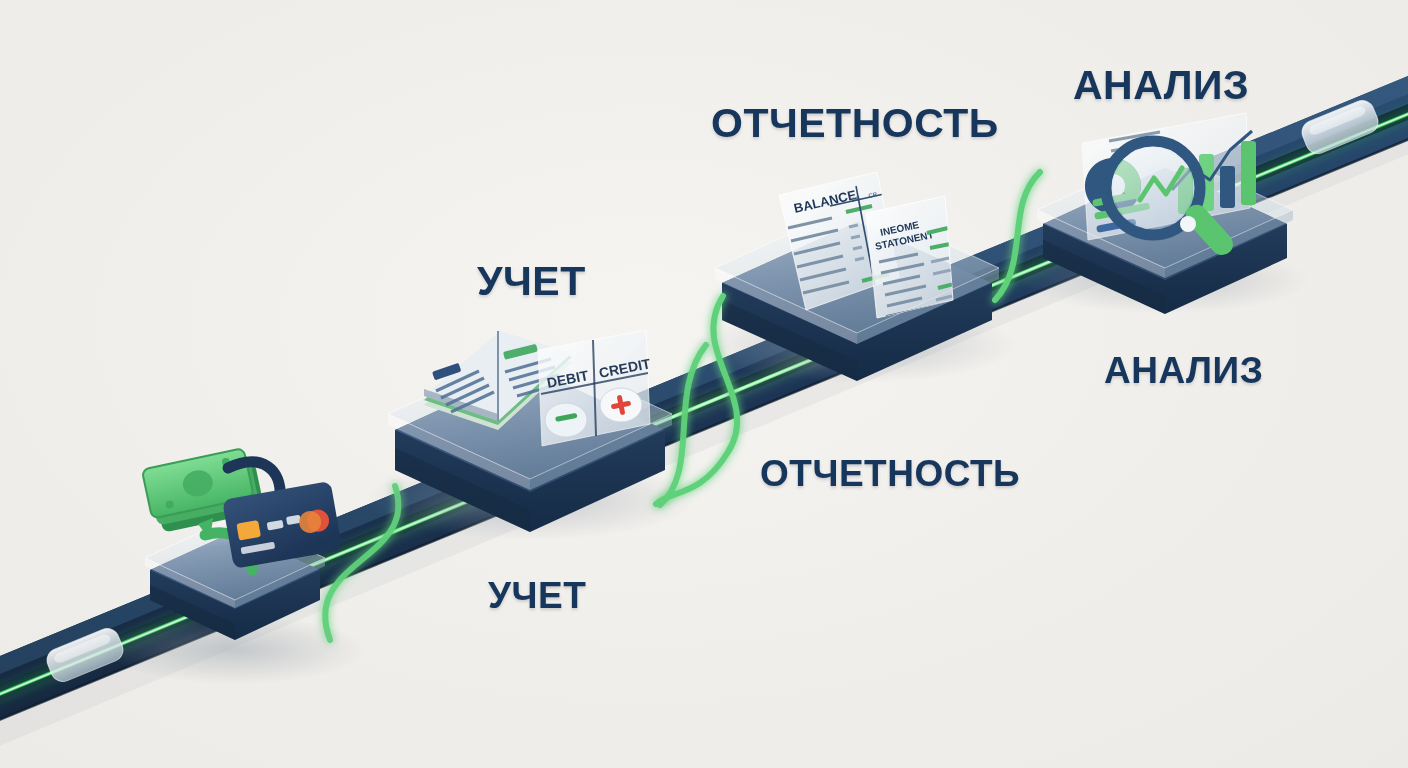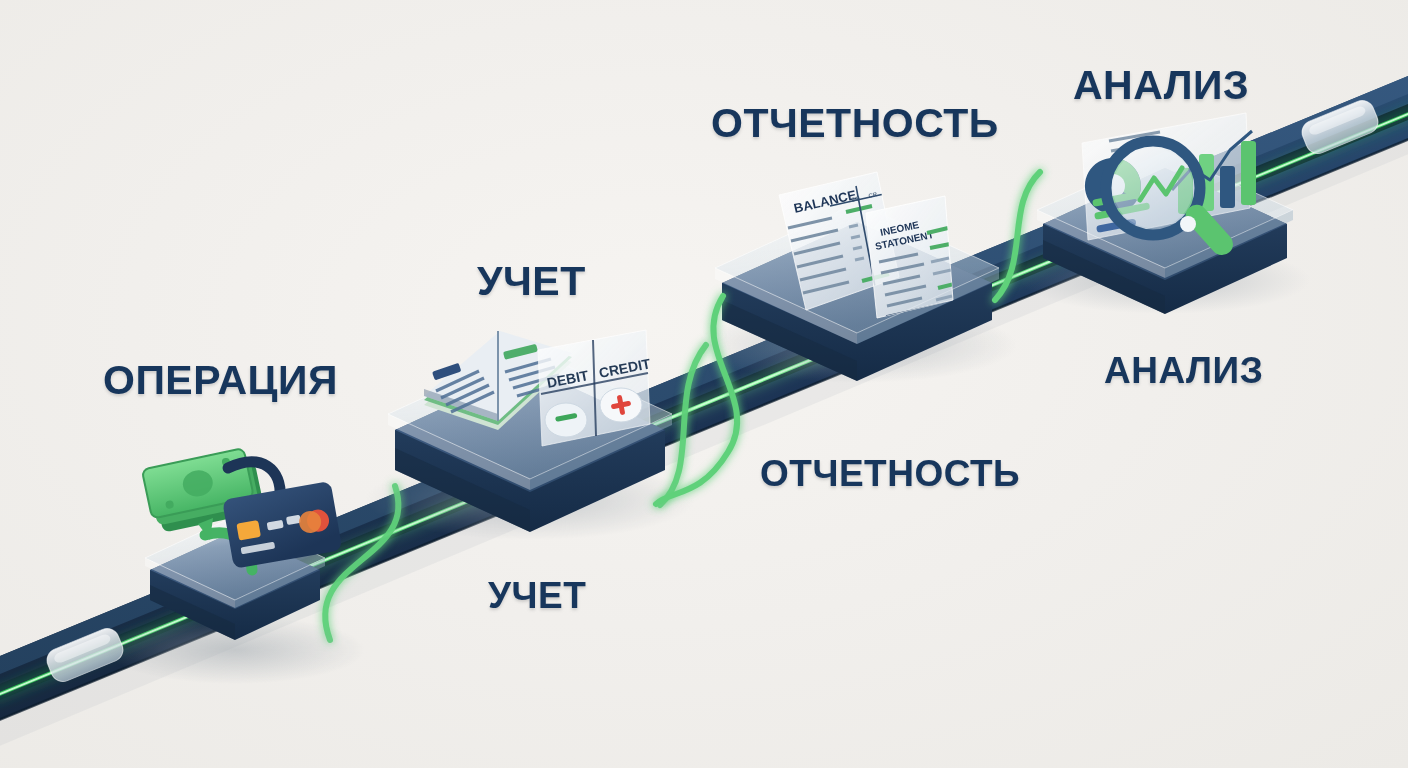--- a/index.html
+++ b/index.html
@@ -347,21 +347,20 @@
         <circle cx="1188" cy="224" r="8" fill="#f2f6f9"></circle>
       </g>
     </g>
 
     <g filter="url(#wireGlow)" fill="none" stroke="#5fd17a" stroke-linecap="round" stroke-width="6">
       <path d="M723 296 C 688 352, 762 398, 728 452 C 700 498, 670 490, 656 504"></path>
       <path d="M995 300 C 1030 262, 1005 206, 1040 172"></path>
     </g>
   </svg>
 
-  <div class="lbl top" style="left:103px;top:357px;">ОПЕРАЦИЯ</div>
 
   <div class="lbl top" style="left:477px;top:258px;">УЧЕТ</div>
   <div class="lbl bot" style="left:488px;top:575px;">УЧЕТ</div>
 
   <div class="lbl top" style="left:711px;top:100px;">ОТЧЕТНОСТЬ</div>
   <div class="lbl bot" style="left:760px;top:453px;">ОТЧЕТНОСТЬ</div>
 
   <div class="lbl top" style="left:1073px;top:62px;">АНАЛИЗ</div>
   <div class="lbl bot" style="left:1104px;top:350px;">АНАЛИЗ</div>
 

